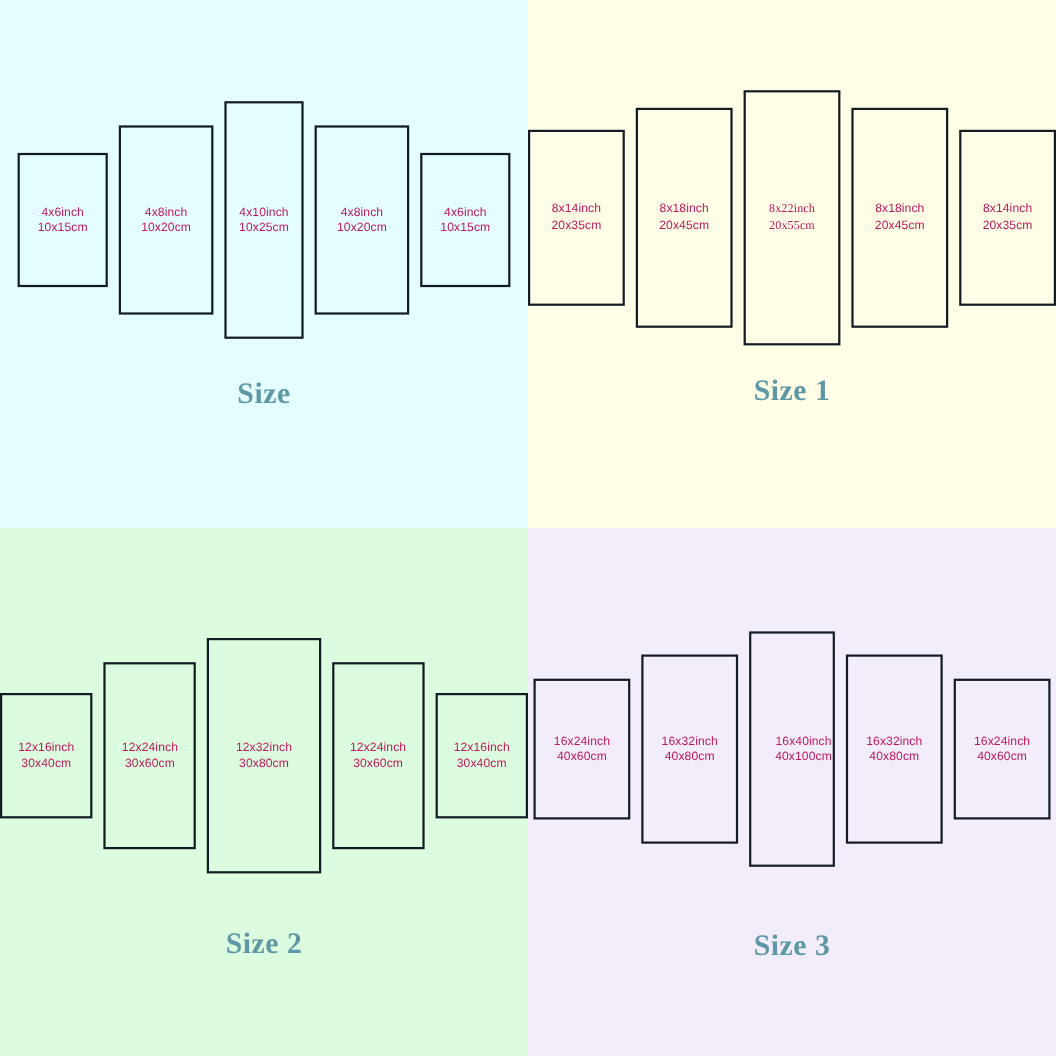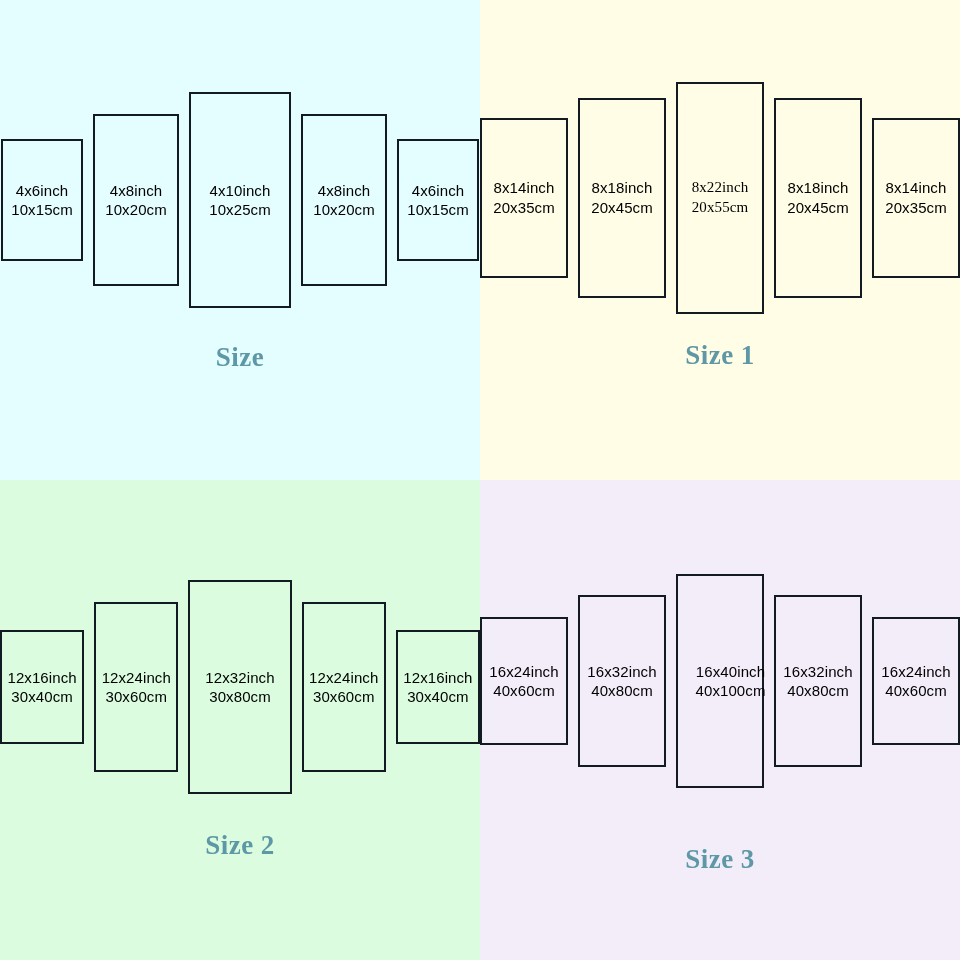--- a/index.html
+++ b/index.html
@@ -44,22 +44,22 @@
     border: 2px solid #121a22;
     box-sizing: border-box;
     display: flex;
     flex-direction: column;
     align-items: center;
     justify-content: center;
     background: transparent;
   }
 
   .panel-line {
-    color: #000000;
-    font-size: 15px;
+    color: #be185d;
+    font-size: 11px;
     line-height: 1.28;
     white-space: nowrap;
     letter-spacing: 0.1px;
     text-align: center;
   }
 
   .quadrant-title {
     position: absolute;
     left: 0;
     right: 0;
@@ -79,21 +79,21 @@
   <div class="quadrant" style="background:#e4fdff;">
     <div class="panel-row" style="top:80px; height:240px;">
       <div class="panel" style="width:82px; height:122px;">
         <span class="panel-line">4x6inch</span>
         <span class="panel-line">10x15cm</span>
       </div>
       <div class="panel" style="width:86px; height:172px;">
         <span class="panel-line">4x8inch</span>
         <span class="panel-line">10x20cm</span>
       </div>
-      <div class="panel" style="width:102px; height:216px;">
+      <div class="panel" style="width:72px; height:216px;">
         <span class="panel-line">4x10inch</span>
         <span class="panel-line">10x25cm</span>
       </div>
       <div class="panel" style="width:86px; height:172px;">
         <span class="panel-line">4x8inch</span>
         <span class="panel-line">10x20cm</span>
       </div>
       <div class="panel" style="width:82px; height:122px;">
         <span class="panel-line">4x6inch</span>
         <span class="panel-line">10x15cm</span>
@@ -144,34 +144,34 @@
       </div>
       <div class="panel" style="width:88px; height:170px;">
         <span class="panel-line">12x24inch</span>
         <span class="panel-line">30x60cm</span>
       </div>
       <div class="panel" style="width:88px; height:114px;">
         <span class="panel-line">12x16inch</span>
         <span class="panel-line">30x40cm</span>
       </div>
     </div>
-    <div class="quadrant-title" style="top:350px;">Size 2</div>
+    <div class="quadrant-title" style="top:362px;">Size 2</div>
   </div>
 
   <div class="quadrant" style="background:#f3edfa;">
     <div class="panel-row" style="top:76px; height:250px;">
       <div class="panel" style="width:88px; height:128px;">
         <span class="panel-line">16x24inch</span>
         <span class="panel-line">40x60cm</span>
       </div>
       <div class="panel" style="width:88px; height:172px;">
         <span class="panel-line">16x32inch</span>
         <span class="panel-line">40x80cm</span>
       </div>
-      <div class="panel" style="width:88px; height:214px;padding-left:21px;">
+      <div class="panel" style="width:78px; height:214px;padding-left:21px;">
         <span class="panel-line">16x40inch</span>
         <span class="panel-line">40x100cm</span>
       </div>
       <div class="panel" style="width:88px; height:172px;">
         <span class="panel-line">16x32inch</span>
         <span class="panel-line">40x80cm</span>
       </div>
       <div class="panel" style="width:88px; height:128px;">
         <span class="panel-line">16x24inch</span>
         <span class="panel-line">40x60cm</span>

